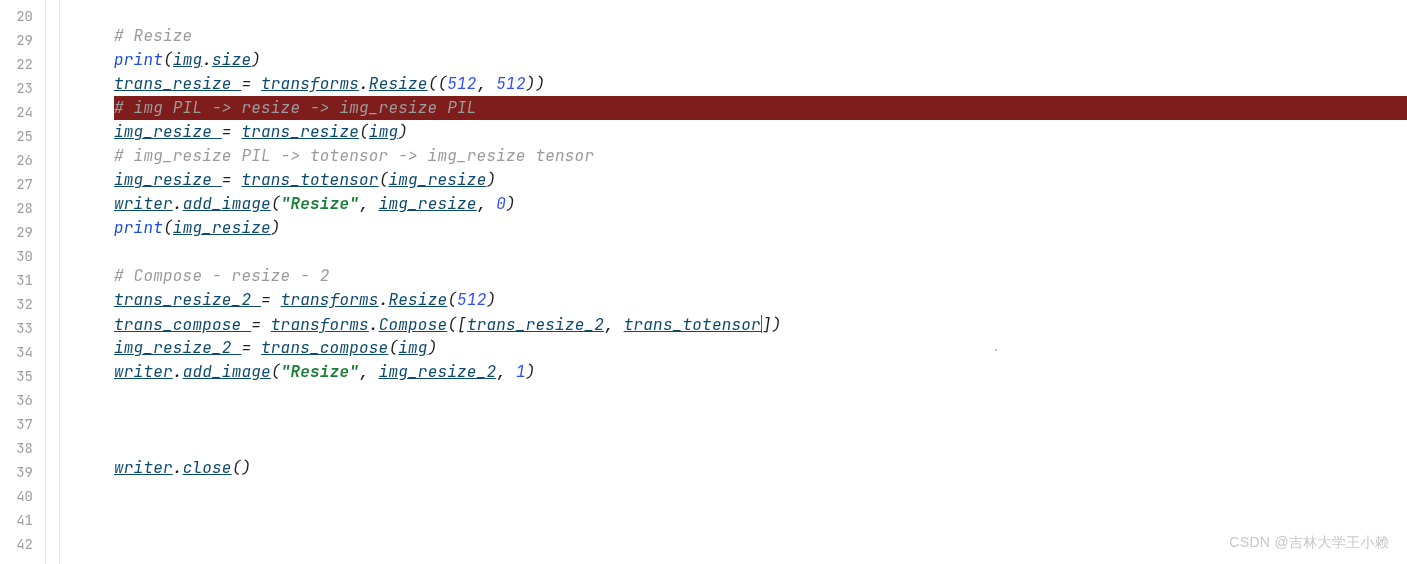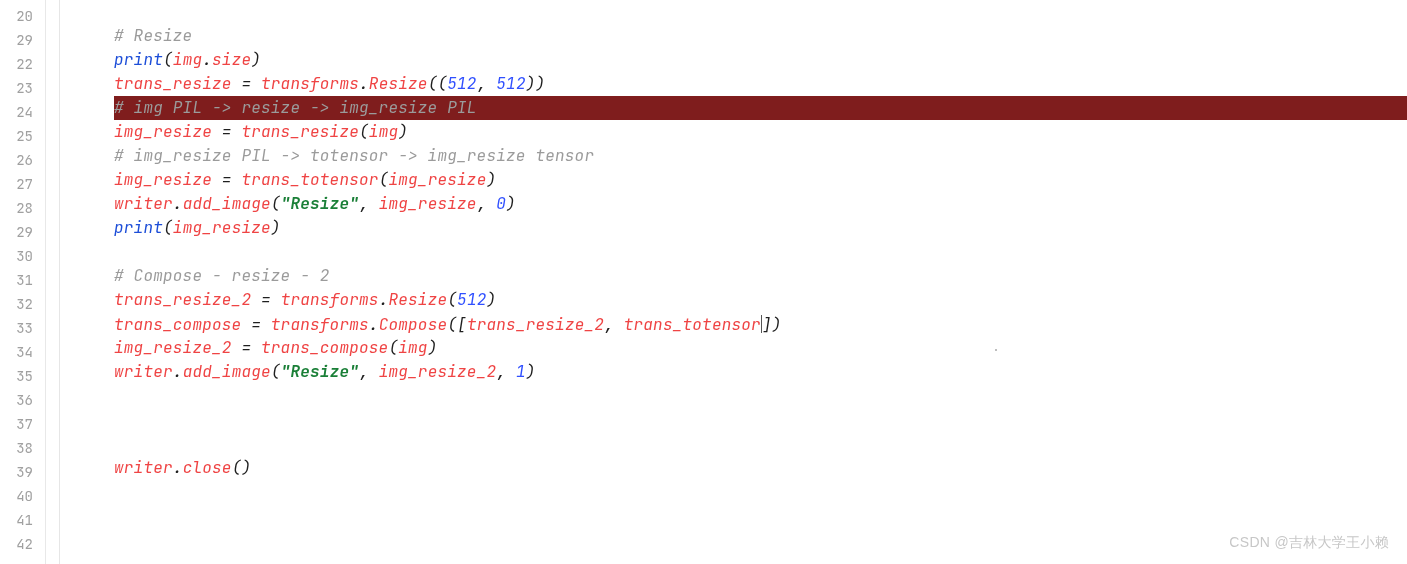--- a/index.html
+++ b/index.html
@@ -55,21 +55,21 @@
     letter-spacing: 0.2px;
     position: relative;
     margin-left: 40px;
   }
   .current-line {
     background: #7f1d1d;
   }
   .tok-comment { color: #9b9b9b; font-style: italic; }
   .tok-num     { color: #3050ff; font-style: italic; }
   .tok-fn      { color: #1d4ed8; font-style: italic; }
-  .tok-id      { color: #ef4444; font-style: italic; }
+  .tok-id      { color: #0c4a6e; font-style: italic; text-decoration: underline; }
   .tok-str     { color: #1a7f37; font-style: italic; font-weight: 600; }
   .tok-punc    { color: #1f1f1f; font-style: italic; }
 
   .cursor-ibeam {
     display: inline-block;
     width: 1px;
     height: 18px;
     background: #555;
     position: relative;
     top: 3px;

